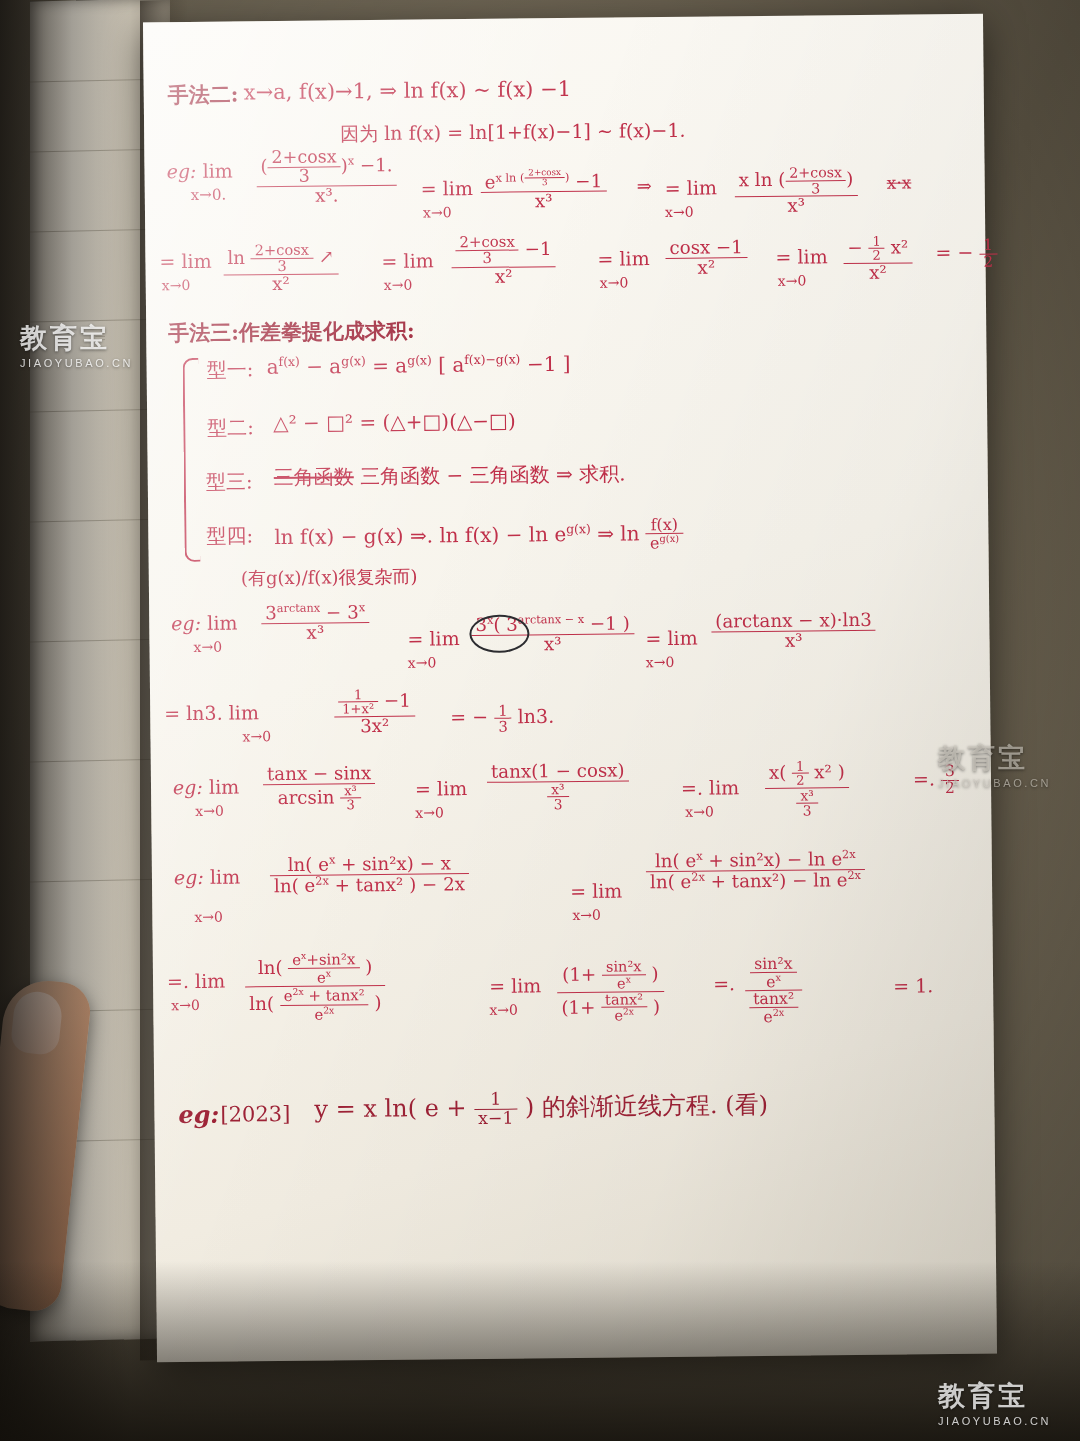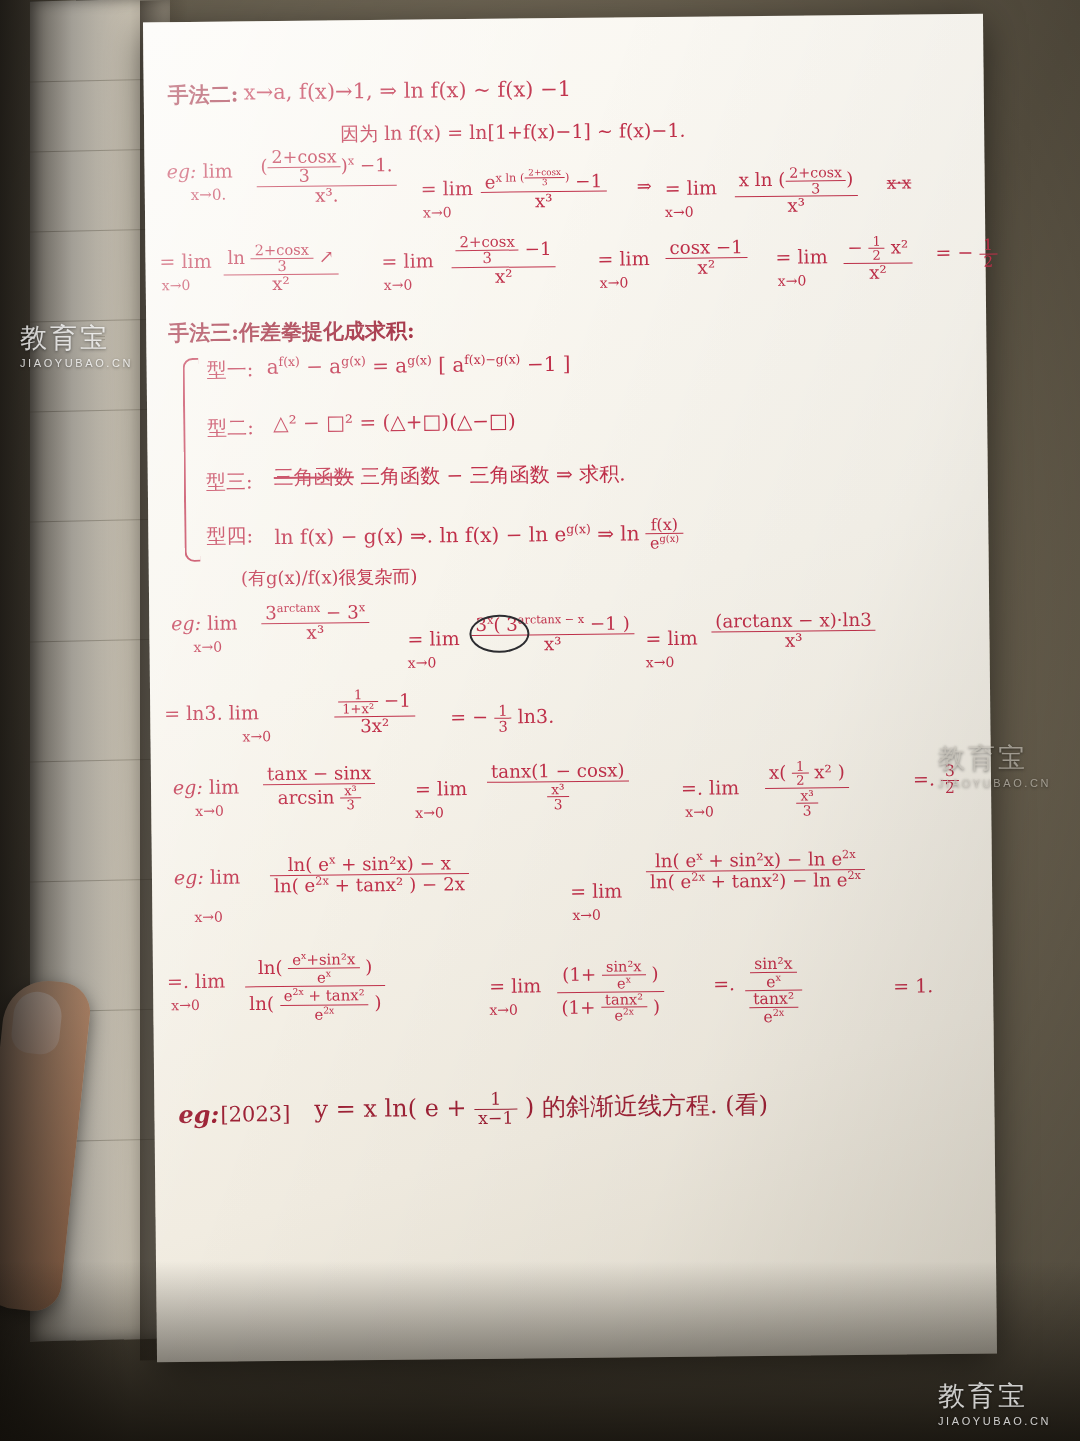--- a/index.html
+++ b/index.html
@@ -140,21 +140,21 @@
   .wm {
     position: absolute;
     color: rgba(255,255,255,0.78);
     font-family: "Liberation Sans", sans-serif;
     text-shadow: 0 1px 3px rgba(0,0,0,0.45);
     user-select: none;
   }
   .wm .big {
     display: block;
     font-size: 27px;
-    font-weight: 400;
+    font-weight: 700;
     letter-spacing: 3px;
   }
   .wm .small {
     display: block;
     font-size: 11px;
     letter-spacing: 2.6px;
     margin-top: 1px;
   }
   .wm.dim .big, .wm.dim .small { color: rgba(210,205,195,0.62); }
 

